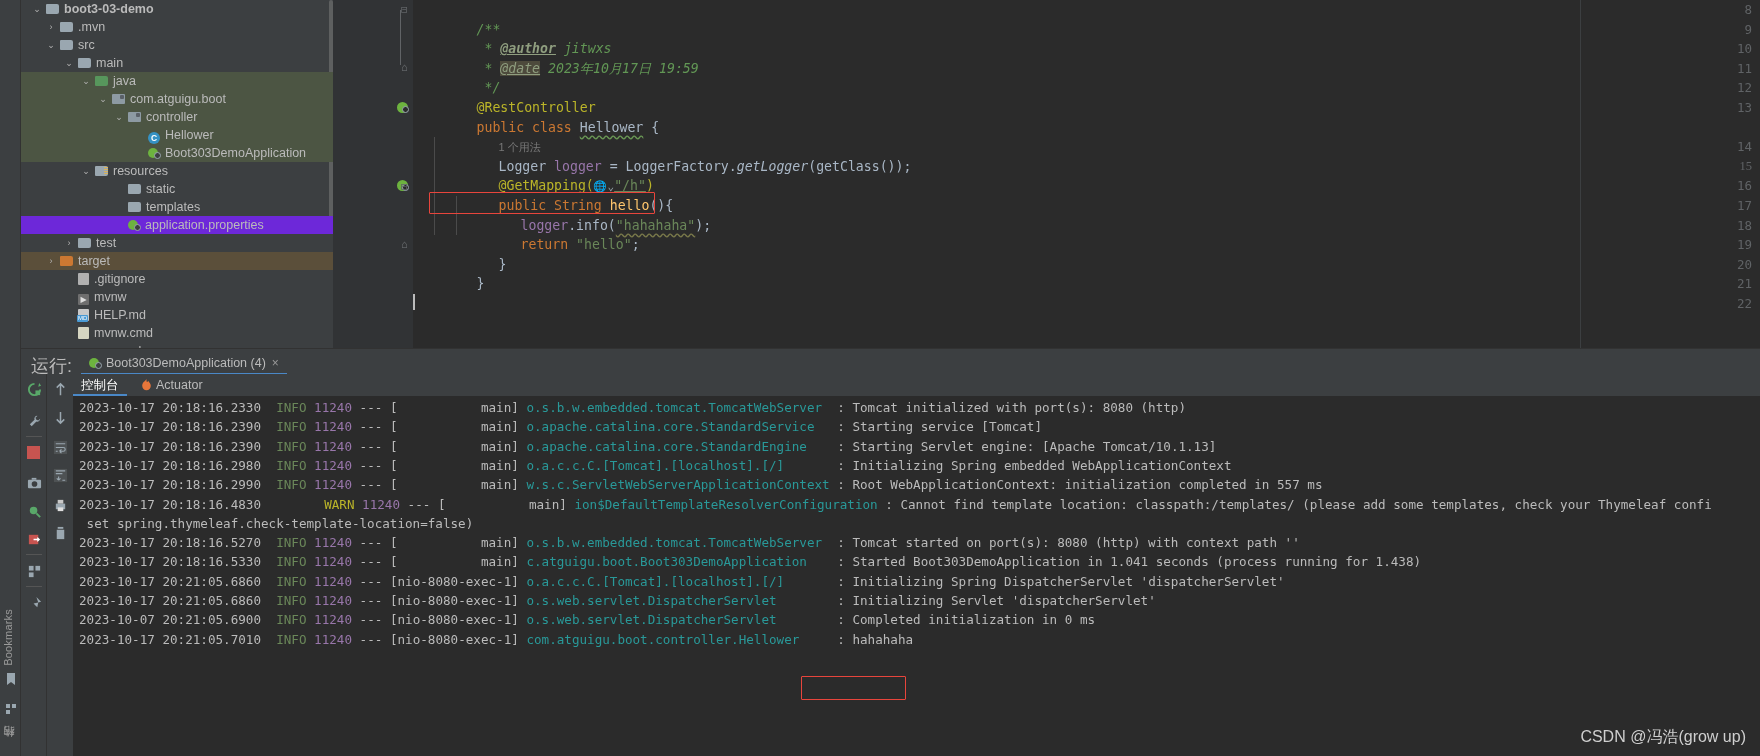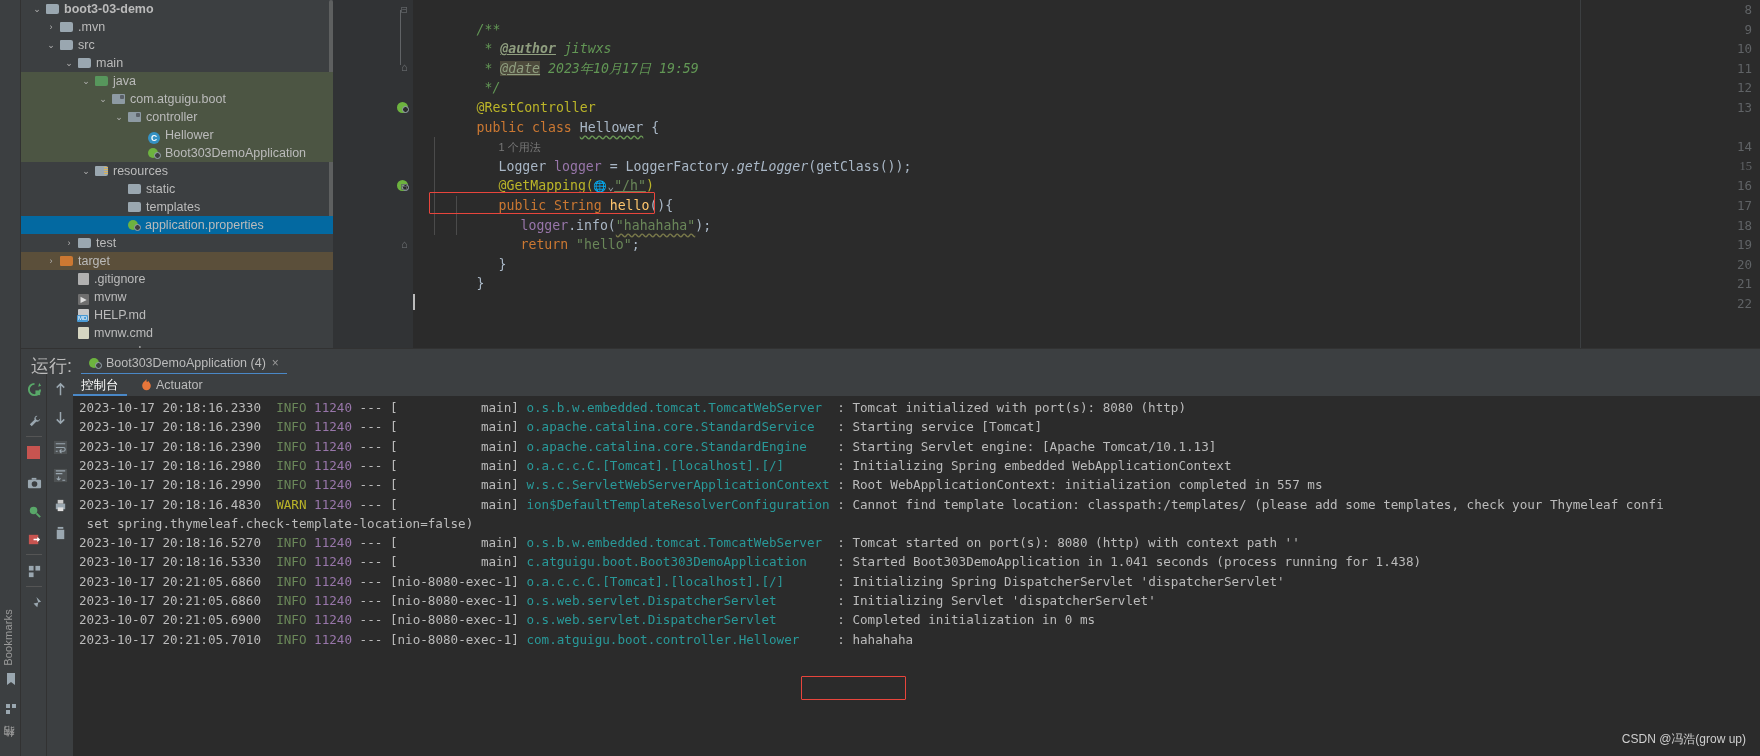--- a/index.html
+++ b/index.html
@@ -28,21 +28,21 @@
   }
   .rail-ico { position: absolute; left: 4px; width: 14px; height: 14px; }
 
   
   .tree {
     position: absolute; left: 21px; top: 0; width: 312px; height: 348px;
     background: #3c3f41; overflow: hidden; font-size: 12.5px; color: #bbbbbb;
   }
   .trow { position: relative; height: 18px; line-height: 18px; white-space: nowrap; }
   .trow.selgreen { background: #4c5543; }
-  .trow.selblue  { background: #0369a1; }
+  .trow.selblue  { background: #6d28d9; }
   .trow.selbrown { background: #5b4f3a; }
   .arrow { position: absolute; top: 0; width: 12px; text-align: center; color: #b4b4b4; font-size: 9px; }
   .tlabel { position: absolute; top: 0; }
   .fold { display: inline-block; width: 13px; height: 10px; vertical-align: -1px; margin-right: 5px; border-radius: 1px 2px 2px 1px; }
   .fold.grey { background: #9aa7b0; }
   .fold.green { background: #57965c; }
   .fold.orange { background: #cc7832; }
   .pkg { display:inline-block; width:13px; height:10px; background:#8d9aa3; border-radius:1px; margin-right:5px; vertical-align:-1px; position:relative;}
   .pkg:after{content:"";position:absolute;right:1px;top:1px;width:4px;height:4px;background:#5a6068;border-radius:1px;}
   .res { display:inline-block; width:13px; height:10px; background:#9aa7b0; border-radius:1px 2px 2px 1px; margin-right:5px; vertical-align:-1px; position:relative;}
@@ -104,26 +104,26 @@
   .tool-rail2 { position:absolute; left:26px; top:26px; width:26px; bottom:0; background:#3c3f41;}
   .tb-ico { position:absolute; left:6px; width:15px; height:15px; }
   .tabbar { position:absolute; left:52px; top:26px; right:0; height:22px; background:#3c3f41;}
   .ctab { position:absolute; top:0; height:22px; line-height:22px; font-size:12.5px; color:#bbbbbb; padding:0 8px;}
   .ctab.active { border-bottom:2px solid #4a88c7; color:#ffffff;}
   .console { position:absolute; left:52px; top:48px; right:0; bottom:0; background:#2b2b2b; overflow:hidden;
              font-family:"DejaVu Sans Mono", monospace; font-size:12.6px; }
   .logline { position:absolute; left:6px; white-space: pre; line-height:19.3px; height:19.3px; }
   .lg-date { color:#bbbbbb;}
   .lg-info { color:#6a8759;}
-  .lg-warn { color:#bbb529;}
+  .lg-warn { color:#bbb529;margin-left:48px;}
   .lg-pid  { color:#9876aa;}
   .lg-dash { color:#bbbbbb;}
   .lg-logger { color:#299999;}
   .lg-msg  { color:#bbbbbb;}
-  .watermark { position:absolute; right:14px; bottom:8px; color:#cfcfcf; font-size:12px;
+  .watermark { position:absolute; right:14px; bottom:8px; color:#cfcfcf; font-size:16px;
                font-family:"Liberation Sans", sans-serif; }
   .editor-right-pane { position:absolute; left:1247px; top:0; width:1px; height:348px; background:#3c3f41;}
 </style>
 </head>
 <body>
 
 <div class="app">
 
   <div class="rail">
     <div class="rail-label">Bookmarks</div>

